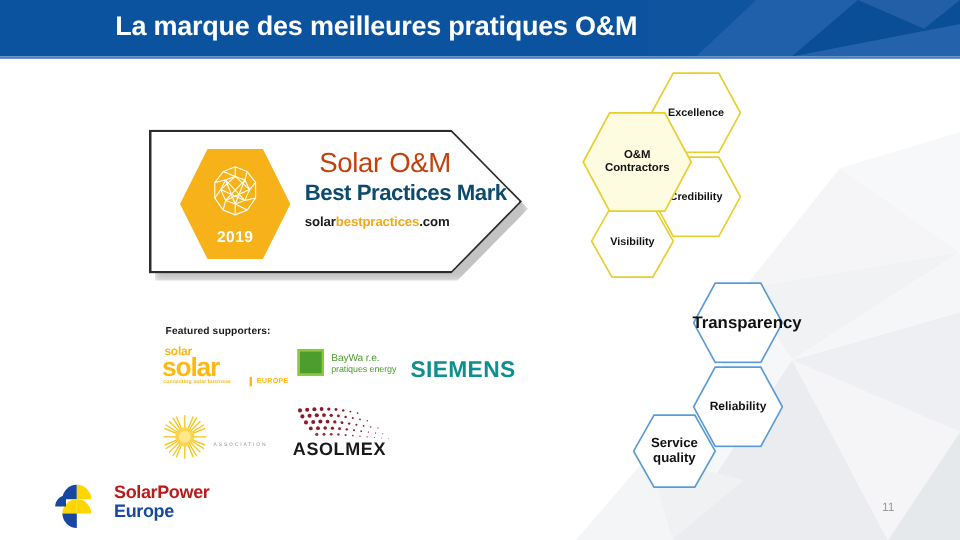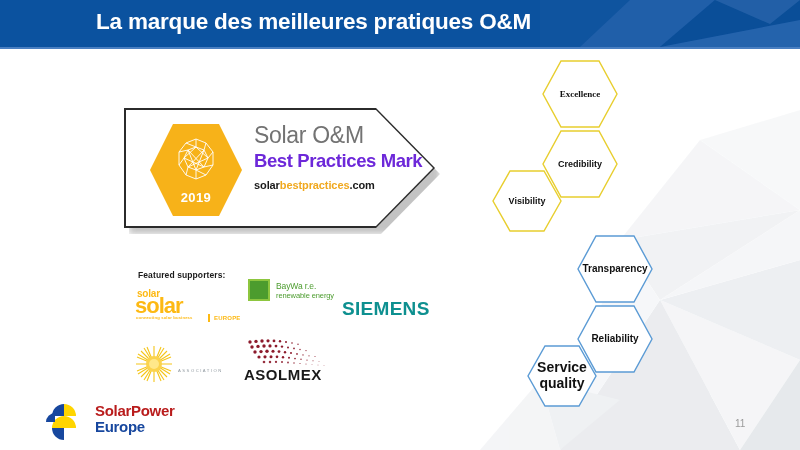--- a/index.html
+++ b/index.html
@@ -52,43 +52,43 @@
   }
   .hex-year .hexshape{
     position:absolute;inset:0;background:#F7B219;
     clip-path:polygon(25% 0%, 75% 0%, 100% 50%, 75% 100%, 25% 100%, 0% 50%);
   }
   .hex-year .yeartxt{
     position:absolute;left:0;right:0;bottom:11px;text-align:center;
     font-size:13px;font-weight:bold;color:#ffffff;letter-spacing:.4px;
   }
   .badge-txt{position:absolute;left:128px;top:13px;width:175px;}
-  .badge-l1{font-size:23px;color:#737373;letter-spacing:-.3px;line-height:1.05;}
-  .badge-l2{font-size:18.5px;font-weight:bold;color:#6d28d9;letter-spacing:-.4px;line-height:1.15;margin-top:3px;}
+  .badge-l1{font-size:23px;color:#c2410c;letter-spacing:-.3px;line-height:1.05;margin-left:12px;}
+  .badge-l2{font-size:18.5px;font-weight:bold;color:#0c4a6e;letter-spacing:-.4px;line-height:1.15;margin-top:3px;}
   .badge-l3{font-size:11px;font-weight:bold;margin-top:8px;letter-spacing:-.1px;}
   .badge-l3 .c-b{color:#1a1a1a;}
   .badge-l3 .c-o{color:#F0A81E;text-align:right;}
 
   
   .sup-title{
     position:absolute;left:138px;top:270px;
     font-size:8.5px;font-weight:bold;color:#1a1a1a;letter-spacing:.1px;
   }
   .logo{position:absolute;}
 
   
   .l-intersolar{left:135px;top:288px;width:104px;height:34px;}
   .is-inter{position:absolute;left:2px;top:0px;font-size:10px;font-weight:bold;color:#FDB913;letter-spacing:-.2px;}
   .is-solar{position:absolute;left:0px;top:7px;font-size:22px;font-weight:bold;color:#FDB913;letter-spacing:-1px;line-height:1;}
   .is-tag{position:absolute;left:1px;top:27px;font-size:4.2px;font-weight:bold;color:#FDB913;letter-spacing:.15px;}
   .is-bar{position:absolute;left:73px;top:26px;width:1.5px;height:8px;background:#FDB913;}
   .is-eu{position:absolute;left:79px;top:27px;font-size:6px;font-weight:bold;color:#FDB913;letter-spacing:.2px;}
 
   
-  .l-baywa{left:245px;top:276px;width:90px;height:32px;}
+  .l-baywa{left:245px;top:288px;width:90px;height:32px;}
   .bw-sq{position:absolute;left:3px;top:3px;width:22px;height:22px;background:#4C9C2E;border:2px solid #8DC63F;box-sizing:border-box;}
   .bw-t1{position:absolute;left:31px;top:5px;font-size:8.5px;color:#4C9C2E;font-weight:normal;letter-spacing:-.1px;}
   .bw-t2{position:absolute;left:31px;top:15px;font-size:7.5px;color:#4C9C2E;letter-spacing:-.1px;}
 
   
   .l-siemens{left:342px;top:298px;width:96px;height:22px;}
   .sm-t{font-size:19px;font-weight:bold;color:#0E9090;letter-spacing:.3px;}
 
   
   .l-sta{left:132px;top:340px;width:105px;height:46px;}
@@ -201,21 +201,21 @@
     <div class="is-inter">solar</div>
     <div class="is-solar">solar</div>
     <div class="is-tag">connecting solar business</div>
     <div class="is-bar"></div>
     <div class="is-eu">EUROPE</div>
   </div>
 
   <div class="logo l-baywa">
     <div class="bw-sq"></div>
     <div class="bw-t1">BayWa r.e.</div>
-    <div class="bw-t2">renewable energy</div>
+    <div class="bw-t2">pratiques energy</div>
   </div>
 
   <div class="logo l-siemens">
     <div class="sm-t">SIEMENS</div>
   </div>
 
   <div class="logo l-sta">
     <svg class="sta-sun" viewBox="0 0 40 40">
       <g stroke="#F5C518" stroke-width="1.1">
         <line x1="20" y1="2" x2="20" y2="38"></line>
@@ -306,60 +306,67 @@
     </svg>
     <div class="ax-t">ASOLMEX</div>
   </div>
 
   <div class="hexcluster" style="left:480px;top:60px;width:180px;height:165px;">
 
     <div class="hx" style="left:62px;top:0px;width:76px;height:68px;">
       <svg width="76" height="68" viewBox="0 0 76 68">
         <polygon points="19,1 57,1 75,34 57,67 19,67 1,34" fill="#FFFFFF" stroke="#E8CE2E" stroke-width="1.4"></polygon>
       </svg>
-      <div class="lbl" style="font-size:9px;font-family:Liberation Serif, serif;">Excellence</div>
+      <div class="lbl" style="font-size:9px;">Excellence</div>
     </div>
 
     <div class="hx" style="left:62px;top:70px;width:76px;height:68px;">
       <svg width="76" height="68" viewBox="0 0 76 68">
         <polygon points="19,1 57,1 75,34 57,67 19,67 1,34" fill="#FFFFFF" stroke="#E8CE2E" stroke-width="1.4"></polygon>
       </svg>
       <div class="lbl" style="font-size:9px;">Credibility</div>
     </div>
 
     <div class="hx" style="left:12px;top:110px;width:70px;height:62px;">
       <svg width="70" height="62" viewBox="0 0 70 62">
         <polygon points="18,1 52,1 69,31 52,61 18,61 1,31" fill="#FFFFFF" stroke="#E8CE2E" stroke-width="1.4"></polygon>
       </svg>
       <div class="lbl" style="font-size:9px;">Visibility</div>
     </div>
 
+    <div class="hx" style="left:5px;top:33px;width:92px;height:84px;">
+      <svg width="92" height="84" viewBox="0 0 92 84">
+        <polygon points="23,1 69,1 91,42 69,83 23,83 1,42" fill="#FDFBE0" stroke="#E8CE2E" stroke-width="1.4"></polygon>
+      </svg>
+      <div class="lbl" style="font-size:9.5px;white-space:pre-line;">O&amp;M
+Contractors</div>
+    </div>
   </div>
 
   <div class="hexcluster" style="left:515px;top:235px;width:180px;height:160px;">
 
     <div class="hx" style="left:62px;top:0px;width:76px;height:68px;">
       <svg width="76" height="68" viewBox="0 0 76 68">
         <polygon points="19,1 57,1 75,34 57,67 19,67 1,34" fill="#FFFFFF" stroke="#5B9BD5" stroke-width="1.4"></polygon>
       </svg>
-      <div class="lbl" style="font-size:10px;">Transparency</div>
+      <div class="lbl" style="font-size:14px;">Transparency</div>
     </div>
 
     <div class="hx" style="left:62px;top:70px;width:76px;height:68px;">
       <svg width="76" height="68" viewBox="0 0 76 68">
         <polygon points="19,1 57,1 75,34 57,67 19,67 1,34" fill="#FFFFFF" stroke="#5B9BD5" stroke-width="1.4"></polygon>
       </svg>
       <div class="lbl" style="font-size:10px;">Reliability</div>
     </div>
 
     <div class="hx" style="left:12px;top:110px;width:70px;height:62px;">
       <svg width="70" height="62" viewBox="0 0 70 62">
         <polygon points="18,1 52,1 69,31 52,61 18,61 1,31" fill="#FFFFFF" stroke="#5B9BD5" stroke-width="1.4"></polygon>
       </svg>
-      <div class="lbl" style="font-size:14px;white-space:pre-line;">Service
+      <div class="lbl" style="font-size:11px;white-space:pre-line;">Service
 quality</div>
     </div>
 
   </div>
 
   <div class="spe-logo">
     <svg style="position:absolute;left:0;top:0;" width="48" height="40" viewBox="0 0 48 40">
       <path d="M24 4 A12 12 0 0 0 12 16 L24 16 Z" fill="#17479E"></path>
       <path d="M24 4 A12 12 0 0 1 36 16 L24 16 Z" fill="#FFD500"></path>
       <path d="M24 16 A12 12 0 0 0 12 28 L24 28 Z" fill="#FFD500"></path>

